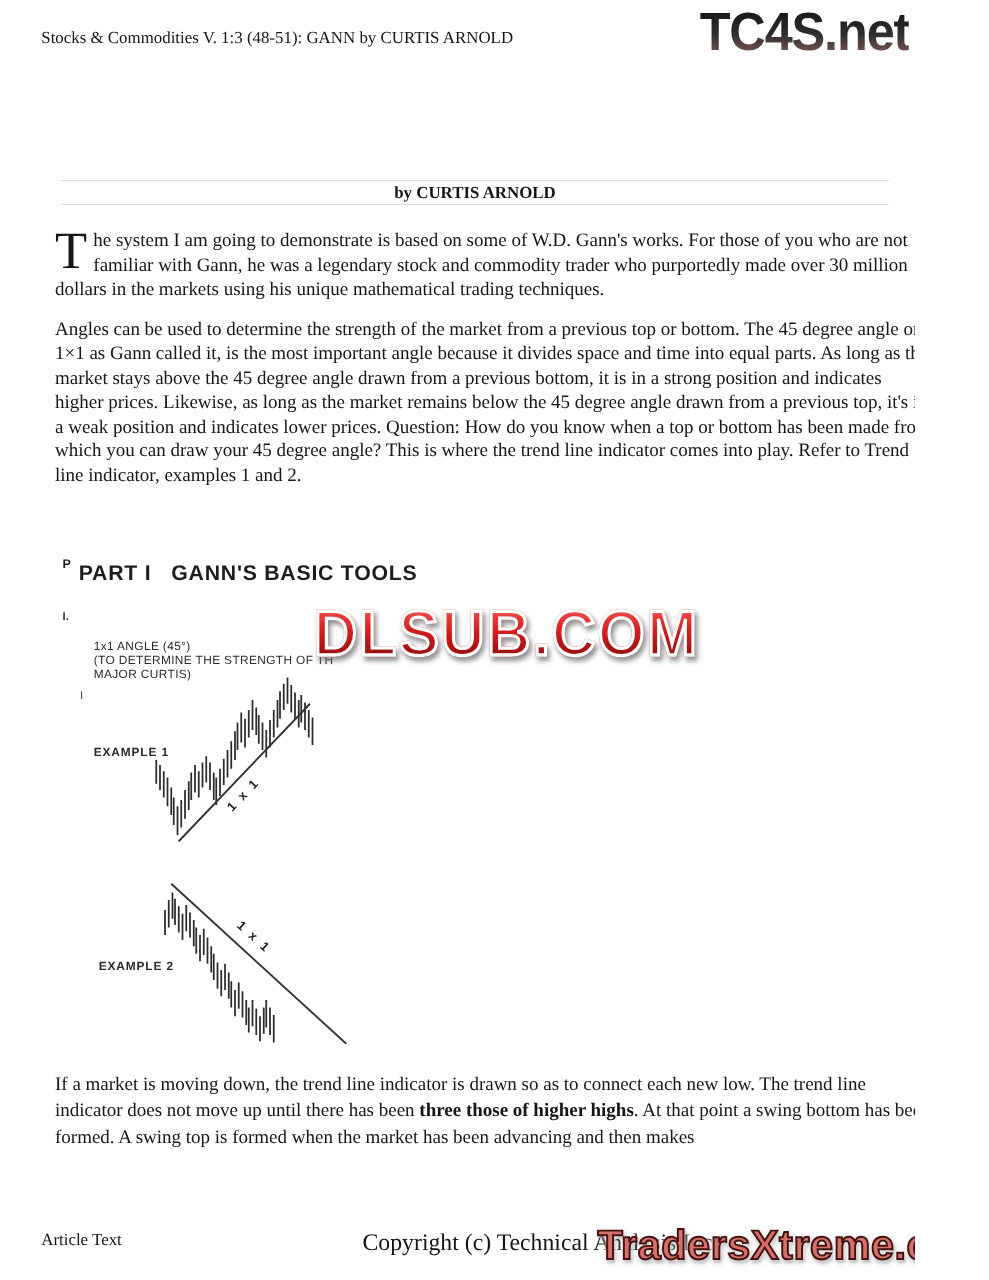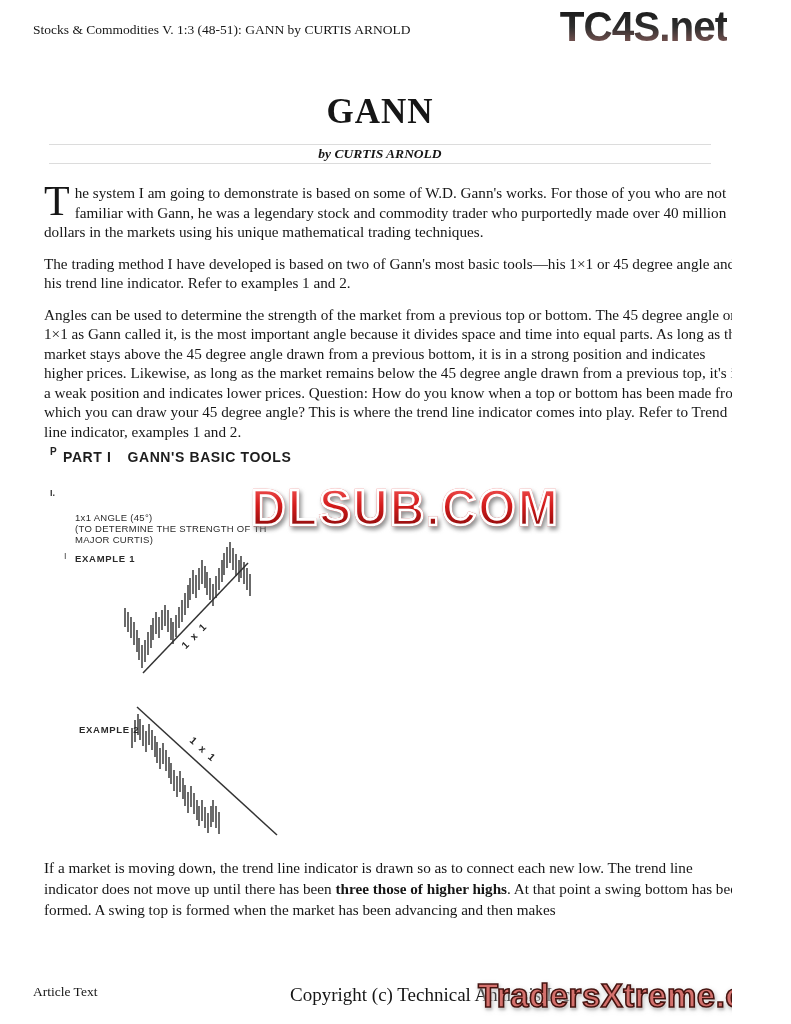--- a/index.html
+++ b/index.html
@@ -16,44 +16,44 @@
         transform:scaleX(.94);transform-origin:right top;white-space:nowrap;}
 
   .title{position:absolute;left:49px;width:662px;top:92px;text-align:center;
          font-size:35px;font-weight:bold;letter-spacing:1px;}
 
   .rule{position:absolute;left:49px;width:662px;height:1px;background:#dcdcdc;}
   .rule-1{top:144px;}
   .rule-2{top:163px;}
 
   .byline{position:absolute;left:49px;width:662px;top:146px;text-align:center;
-          font-weight:bold;font-style:italic;font-size:13.5px;}
+          font-weight:bold;font-size:13.5px;}
 
   .body-block{position:absolute;left:44px;width:702px;font-size:15.2px;line-height:19.5px;
               text-align:left;}
   .body-top{top:183px;}
   .body-bottom{top:857px;line-height:21px;}
   .body-block p{margin:0 0 12px 0;}
   .dropcap{float:left;font-size:42px;line-height:33px;padding:2px 5px 0 0;}
 
   .part-super{position:absolute;left:50px;top:446px;font-family:"Liberation Sans",sans-serif;
               font-weight:bold;font-size:10px;color:#222;}
   .part-heading{position:absolute;left:63px;top:449px;font-family:"Liberation Sans",sans-serif;
-                font-weight:bold;font-size:14px;letter-spacing:.6px;color:#1d1d1d;white-space:nowrap;}
+                font-weight:bold;font-size:17px;letter-spacing:.6px;color:#1d1d1d;white-space:nowrap;}
   .part-heading .gap{display:inline-block;width:16px;}
 
   .tool-numeral{position:absolute;left:50px;top:488px;font-family:"Liberation Sans",sans-serif;
                 font-weight:bold;font-size:9px;color:#333;}
   .tool-text{position:absolute;left:75px;top:512px;font-family:"Liberation Sans",sans-serif;
              font-size:9.5px;line-height:11px;letter-spacing:.3px;color:#2a2a2a;white-space:nowrap;}
 
   .ex-tick{position:absolute;font-family:"Liberation Sans",sans-serif;font-size:9px;color:#444;}
   .ex1-tick{left:64px;top:551px;}
   .ex-label{position:absolute;font-family:"Liberation Sans",sans-serif;font-weight:bold;
-            font-size:9.5px;letter-spacing:.7px;color:#2a2a2a;white-space:nowrap;}
+            font-size:9.5px;letter-spacing:.7px;color:#2a2a2a;white-space:nowrap;margin-top:44px;}
   .ex1-label{left:75px;top:553px;}
   .ex2-label{left:79px;top:724px;}
 
   .chart{position:absolute;}
   .chart-1{left:108px;top:534px;}
   .chart-2{left:118px;top:698px;}
   .chart line.bar{stroke:#2b2b2b;stroke-width:1.4;}
   .chart line.trend{stroke:#333;stroke-width:1.5;}
   .chart text.angle-label{font-family:"Liberation Sans",sans-serif;font-size:10px;
                           font-weight:bold;letter-spacing:2px;fill:#222;text-anchor:middle;}
@@ -78,29 +78,27 @@
   .footer-center{position:absolute;left:290px;top:984px;font-size:19px;white-space:nowrap;}
 </style>
 </head>
 <body>
 
 <div class="page">
 
   <div class="header-left">Stocks &amp; Commodities V. 1:3 (48-51): GANN by CURTIS ARNOLD</div>
   <div class="logo">TC4S.net</div>
 
-  <h1 class="title" style="margin:0;">GANN</h1>
 
   <div class="rule rule-1"></div>
   <div class="byline">by CURTIS ARNOLD</div>
   <div class="rule rule-2"></div>
 
   <div class="body-block body-top">
-    <p><span class="dropcap">T</span><span>he system I am going to demonstrate is based on some of W.D. Gann's works. For those of you who are not familiar with Gann, he was a legendary stock and commodity trader who purportedly made over 40 million dollars in the markets using his unique mathematical trading techniques.</span></p>
-    <p>The trading method I have developed is based on two of Gann's most basic tools—his 1×1 or 45 degree angle and his trend line indicator. Refer to examples 1 and 2.</p>
+    <p><span class="dropcap">T</span><span>he system I am going to demonstrate is based on some of W.D. Gann's works. For those of you who are not familiar with Gann, he was a legendary stock and commodity trader who purportedly made over 30 million dollars in the markets using his unique mathematical trading techniques.</span></p>
     <p>Angles can be used to determine the strength of the market from a previous top or bottom. The 45 degree angle or 1×1 as Gann called it, is the most important angle because it divides space and time into equal parts. As long as the market stays above the 45 degree angle drawn from a previous bottom, it is in a strong position and indicates higher prices. Likewise, as long as the market remains below the 45 degree angle drawn from a previous top, it's in a weak position and indicates lower prices. Question: How do you know when a top or bottom has been made from which you can draw your 45 degree angle? This is where the trend line indicator comes into play. Refer to Trend line indicator, examples 1 and 2.</p>
   </div>
 
   <div class="part-super">P</div>
   <div class="part-heading"><span>PART I</span><span class="gap"></span><span>GANN'S BASIC TOOLS</span></div>
 
   <div class="tool-numeral">I.</div>
   <div class="tool-text">
     <div>1x1 ANGLE (45°)</div>
     <div>(TO DETERMINE THE STRENGTH OF TH</div>

